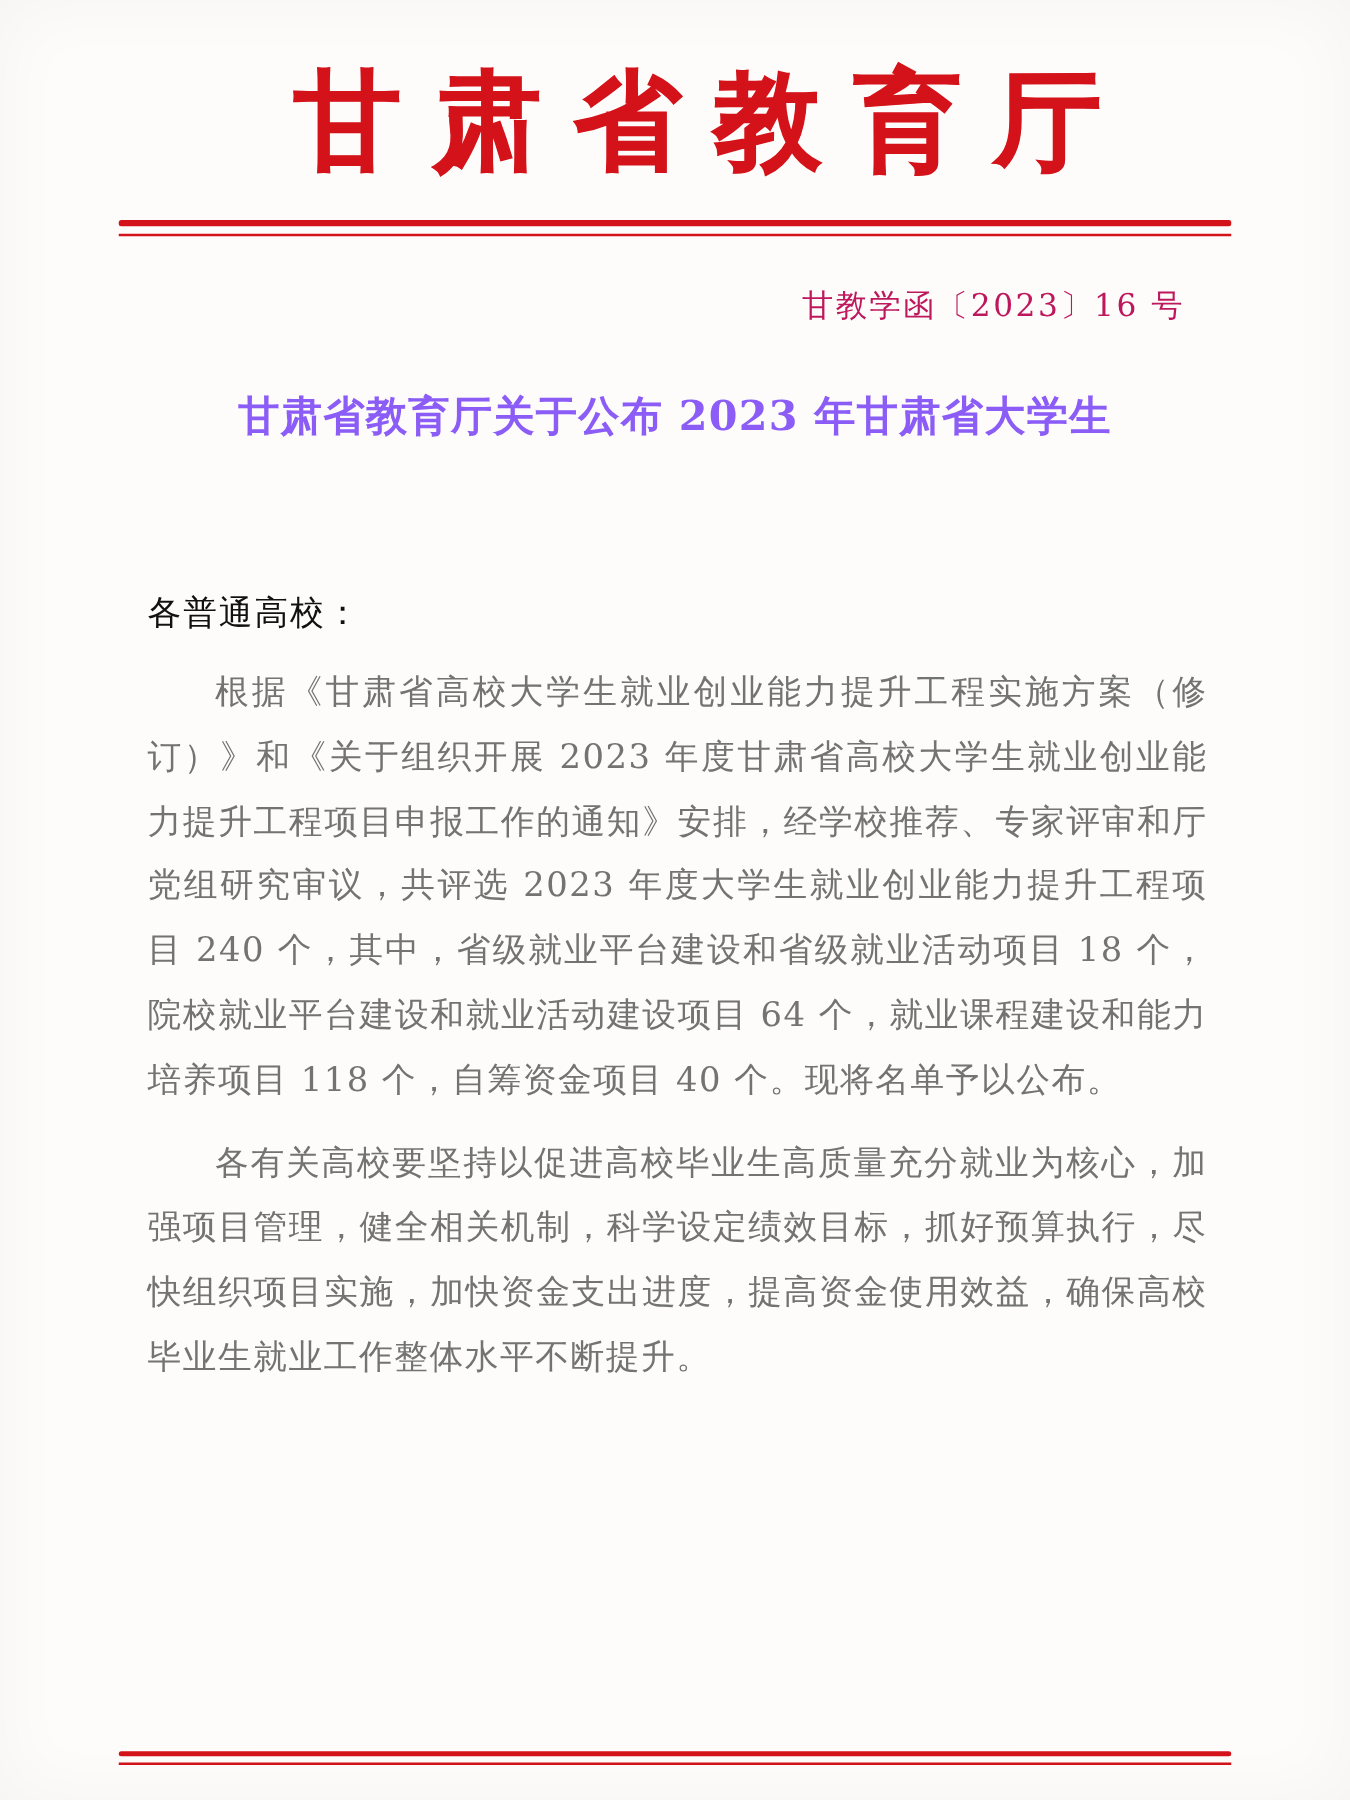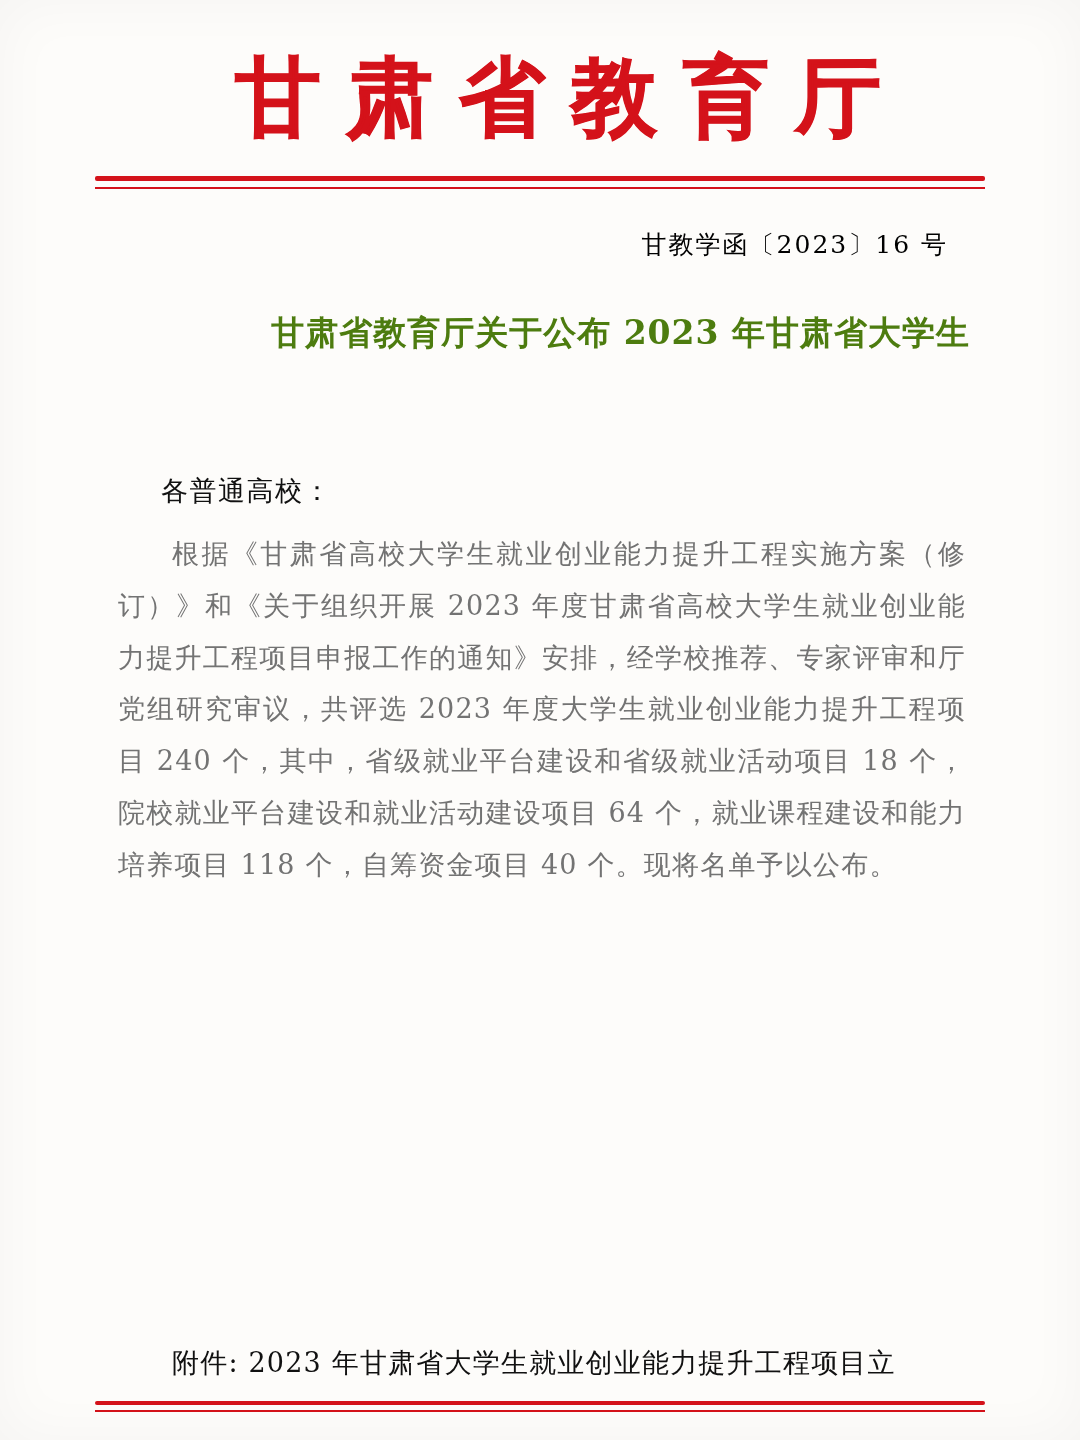--- a/index.html
+++ b/index.html
@@ -58,53 +58,52 @@
     background: #d4121a;
     margin-top: 6px;
   }
 
   
   .doc-number {
     position: absolute;
     top: 228px;
     right: 132px;
     font-size: 25px;
-    color: #000000;
+    color: #be185d;
     letter-spacing: 2px;
     font-family: "DejaVu Serif", "Liberation Serif", serif;
   }
 
   
   .doc-title {
     position: absolute;
     top: 305px;
     left: 110px;
     width: 860px;
-    text-align: right;
+    text-align: center;
     font-weight: 700;
     font-size: 33px;
     line-height: 1.72;
-    color: #4d7c0f;
+    color: #8b5cf6;
     letter-spacing: 1px;
   }
 
   
   .body-wrap {
     position: absolute;
     top: 470px;
     left: 118px;
     width: 848px;
   }
   .salutation {
     font-size: 27px;
     line-height: 1.55;
     color: #111;
     letter-spacing: 1.5px;
     margin-bottom: 16px;
-    margin-left: 43px;
   }
   .para {
     font-size: 27px;
     line-height: 1.92;
     color: #737373;
     text-align: justify;
     text-justify: inter-ideograph;
     letter-spacing: 1.2px;
     text-indent: 2em;
     margin: 0 0 14px 0;
@@ -163,23 +162,23 @@
 
   <div class="doc-number">甘教学函〔2023〕16 号</div>
 
   <div class="doc-title">
     <div>甘肃省教育厅关于公布 2023 年甘肃省大学生</div>
   </div>
 
   <div class="body-wrap">
     <div class="salutation">各普通高校：</div>
     <p class="para">根据《甘肃省高校大学生就业创业能力提升工程实施方案（修订）》和《关于组织开展 2023 年度甘肃省高校大学生就业创业能力提升工程项目申报工作的通知》安排，经学校推荐、专家评审和厅党组研究审议，共评选 2023 年度大学生就业创业能力提升工程项目 240 个，其中，省级就业平台建设和省级就业活动项目 18 个，院校就业平台建设和就业活动建设项目 64 个，就业课程建设和能力培养项目 118 个，自筹资金项目 40 个。现将名单予以公布。</p>
+    <p class="para">各有关高校要坚持以促进高校毕业生高质量充分就业为核心，加强项目管理，健全相关机制，科学设定绩效目标，抓好预算执行，尽快组织项目实施，加快资金支出进度，提高资金使用效益，确保高校毕业生就业工作整体水平不断提升。</p>
   </div>
 
-  <div class="attachment">附件: 2023 年甘肃省大学生就业创业能力提升工程项目立</div>
 
   <div class="footer-rule">
     <div class="rule-thick"></div>
     <div class="rule-thin"></div>
   </div>
 
   <div class="edge-shadow"></div>
 </div>
 
 </body></html>

